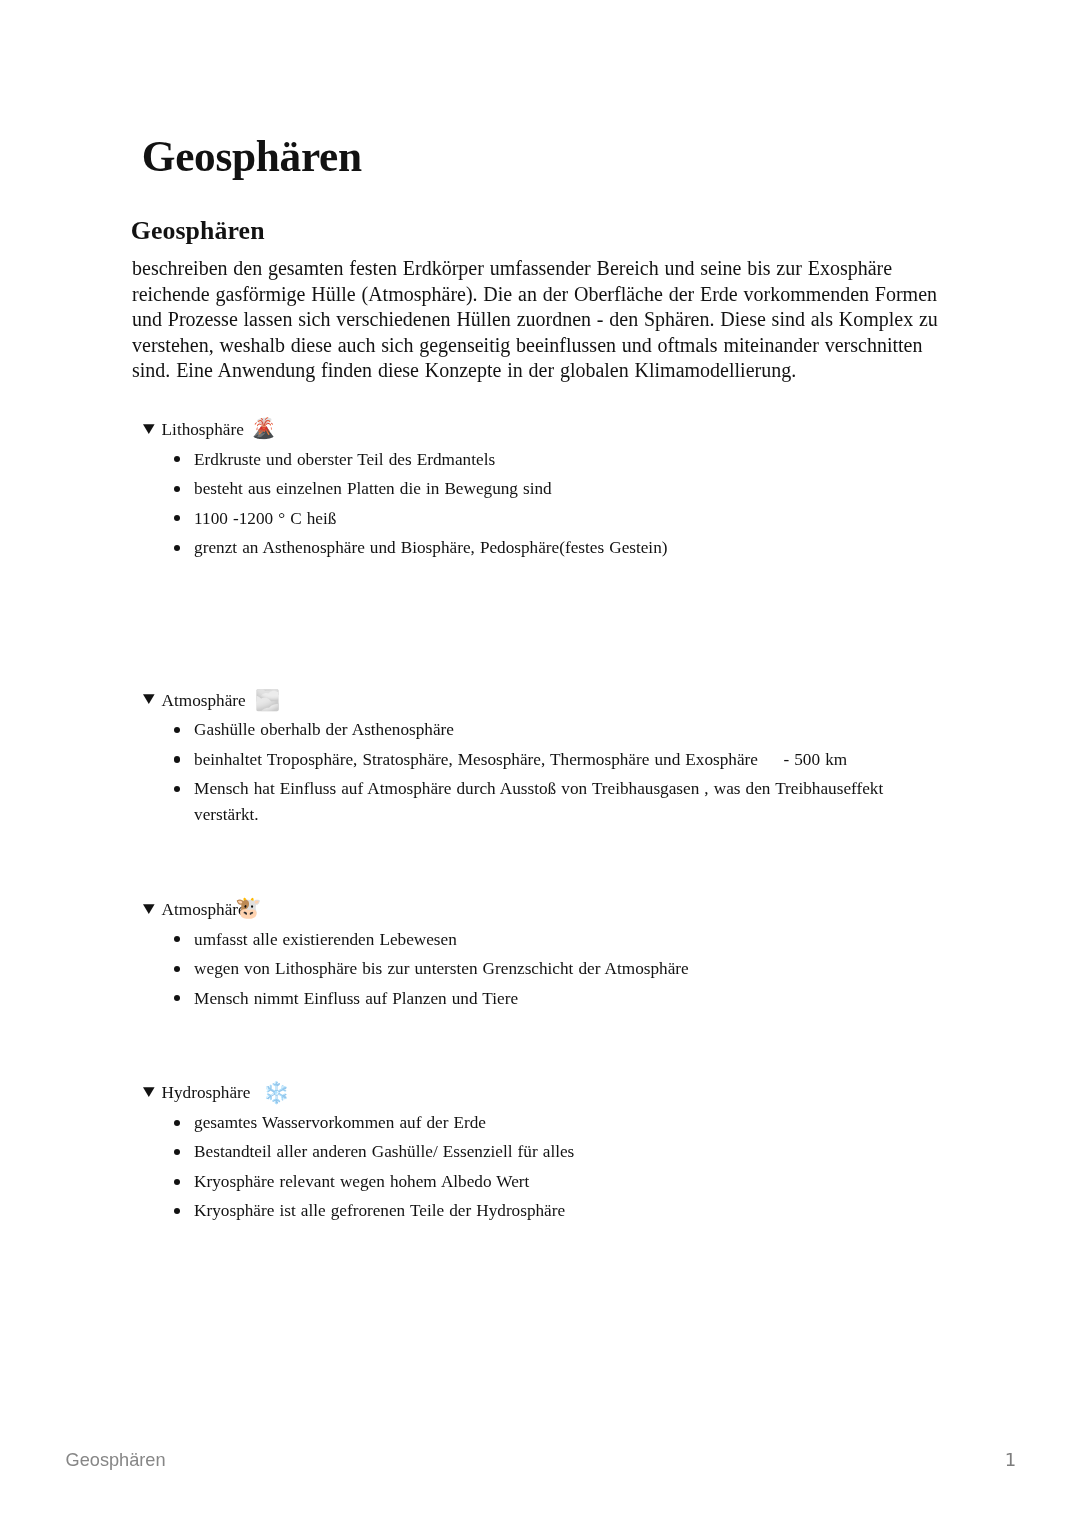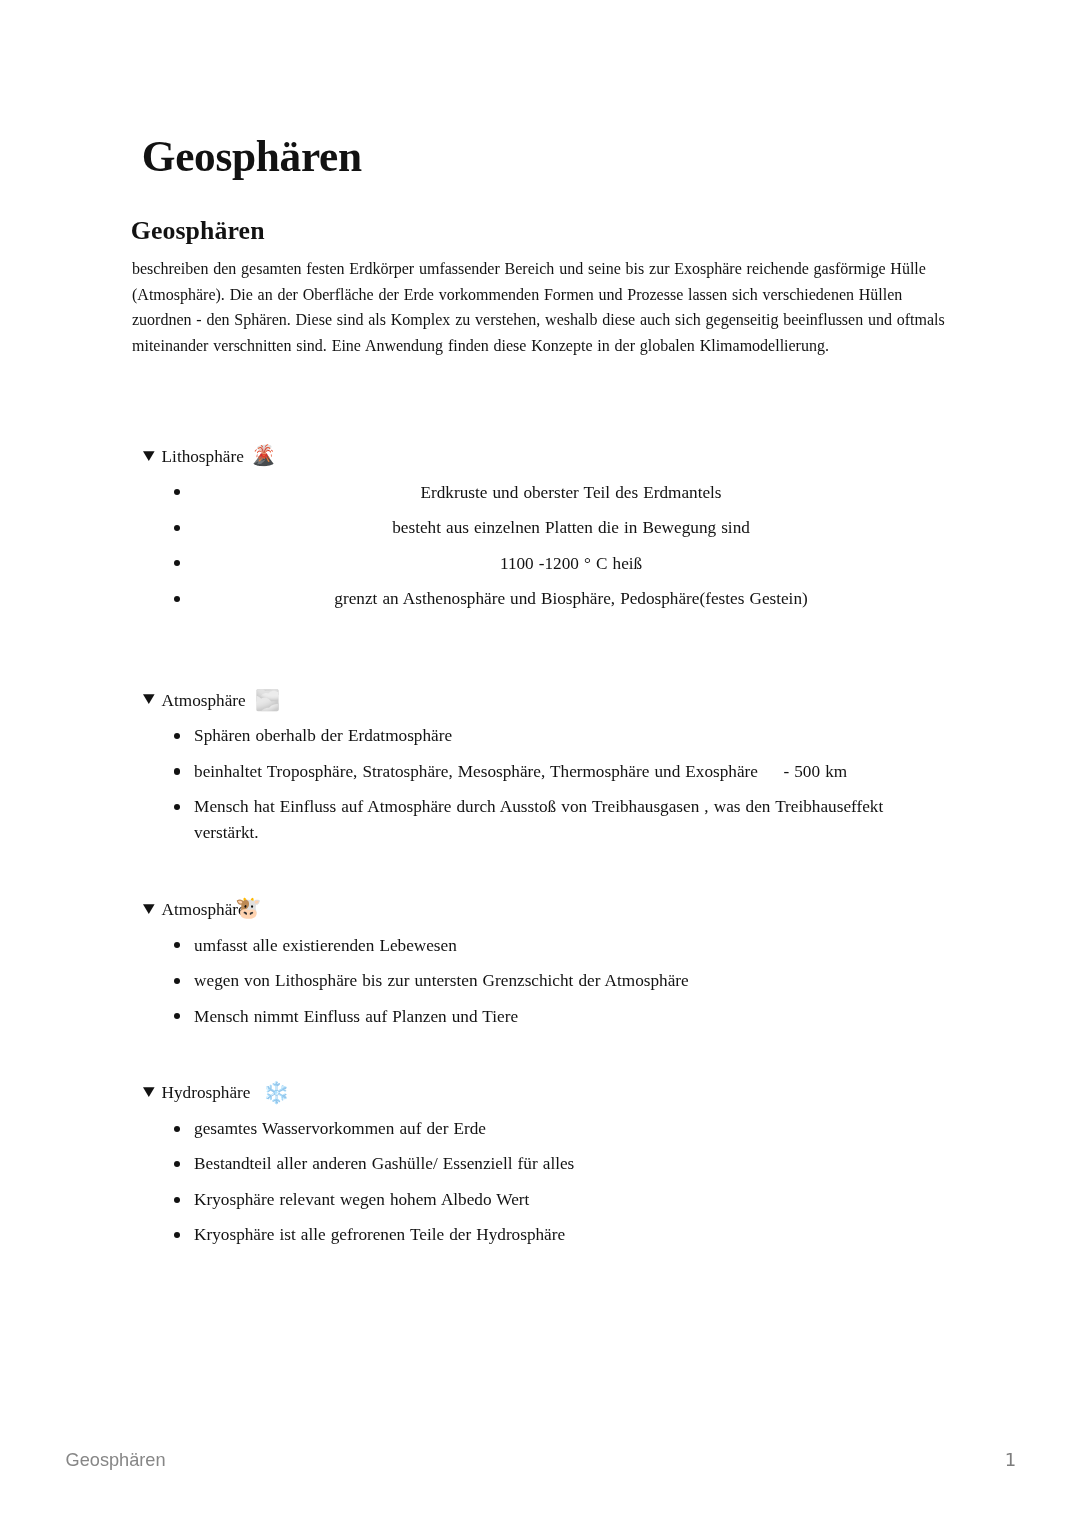--- a/index.html
+++ b/index.html
@@ -10,51 +10,51 @@
   .doc{position:absolute;left:132px;top:0;width:816px;
        font-family:"Liberation Serif",serif;color:#121212;transform:translateZ(0);}
 
   .doc-title{position:absolute;left:9.8px;top:133.0px;margin:0;
     font-size:43.3px;font-weight:700;line-height:46px;letter-spacing:-0.3px;white-space:nowrap;}
 
   .sec-heading{position:absolute;left:-1.26px;top:216.45px;margin:0;
     font-size:25.8px;font-weight:700;line-height:30px;letter-spacing:0.1px;white-space:nowrap;}
 
   .intro{position:absolute;left:0px;top:256px;width:816px;margin:0;
-    font-size:16px;line-height:25.5px;word-spacing:0.79px;text-align:left;}
+    font-size:20px;line-height:25.5px;word-spacing:0.79px;text-align:left;}
 
   .toggle-block{position:absolute;left:0;width:816px;}
   .toggle-head{position:relative;height:25.5px;font-size:17.22px;line-height:25.5px;white-space:nowrap;}
   .tri-wrap{position:absolute;left:11.1px;top:6.6px;width:11.6px;height:10.2px;display:block;color:#121212;}
   .tri-icon{display:block;width:100%;height:100%;}
   .toggle-label{position:absolute;left:29.6px;top:0;display:block;}
   .toggle-emoji{position:absolute;font-size:20px;line-height:25.5px;display:block;}
 
   ul.bullets{list-style:none;margin:0;padding:0;position:relative;}
   ul.bullets li{position:relative;font-size:17.22px;line-height:25.5px;word-spacing:0.79px;
-      margin:10px 0 0 0;padding:0 0 0 62.1px;}
+      margin:4px 0 0 0;padding:0 0 0 62.1px;}
   ul.bullets li .dot{position:absolute;left:42.2px;top:0;width:6.1px;height:6.1px;border-radius:50%;
       background:#121212;margin-top:9.9px;}
 
   .footer{position:absolute;left:0;top:1451px;width:1080px;height:22px;transform:translateZ(0);}
   .footer-title{position:absolute;left:65.5px;top:-2.5px;font-family:"Liberation Sans",sans-serif;
       font-size:18.2px;line-height:22px;color:#868686;white-space:nowrap;}
   .footer-page{position:absolute;left:1004.8px;top:-2.0px;font-family:"DejaVu Sans",sans-serif;
       font-size:18px;line-height:22px;color:#7d7d7d;}
 </style>
 </head>
 <body>
 
 <div class="page">
   <div class="doc">
     <h1 class="doc-title">Geosphären</h1>
     <h2 class="sec-heading">Geosphären</h2>
     <p class="intro">beschreiben den gesamten festen Erdkörper umfassender Bereich und seine bis zur Exosphäre reichende gasförmige Hülle (Atmosphäre). Die an der Oberfläche der Erde vorkommenden Formen und Prozesse lassen sich verschiedenen Hüllen zuordnen - den Sphären. Diese sind als Komplex zu verstehen, weshalb diese auch sich gegenseitig beeinflussen und oftmals miteinander verschnitten sind. Eine Anwendung finden diese Konzepte in der globalen Klimamodellierung.</p>
     <div id="toggles">
-        <div class="toggle-block" style="top: 444px; text-align: center;">
+        <div class="toggle-block" style="top: 417px;">
           <div class="toggle-head">
             <span class="tri-wrap">
               <svg class="tri-icon" viewBox="0 0 12 10">
                 <path d="M0 0 H12 L6 10 Z" fill="currentColor"></path>
               </svg>
             </span>
             <span class="toggle-label">Lithosphäre</span>
             <span class="toggle-emoji" style="left:119.6px;top:-1.2px;font-size:20px">🌋</span>
           </div>
           <ul class="bullets">
@@ -68,21 +68,21 @@
           <div class="toggle-head">
             <span class="tri-wrap">
               <svg class="tri-icon" viewBox="0 0 12 10">
                 <path d="M0 0 H12 L6 10 Z" fill="currentColor"></path>
               </svg>
             </span>
             <span class="toggle-label">Atmosphäre</span>
             <span class="toggle-emoji" style="left:123px;top:0px;font-size:20px;filter:grayscale(1) brightness(0.965) saturate(0)">🌫️</span>
           </div>
           <ul class="bullets">
-            <li><span class="dot"></span><span class="li-text">Sphären oberhalb der Erdatmosphäre</span></li>
+            <li><span class="dot"></span><span class="li-text">Gashülle oberhalb der Asthenosphäre</span></li>
             <li><span class="dot"></span><span class="li-text">beinhaltet Troposphäre, Stratosphäre, Mesosphäre, Thermosphäre und Exosphäre&nbsp;&nbsp;&nbsp;&nbsp;&nbsp;- 500 km</span></li>
             <li><span class="dot"></span><span class="li-text">Mensch hat Einfluss auf Atmosphäre durch Ausstoß von Treibhausgasen , was den Treibhauseffekt verstärkt.</span></li>
           </ul>
         </div>
         <div class="toggle-block" style="top: 897px;">
           <div class="toggle-head">
             <span class="tri-wrap">
               <svg class="tri-icon" viewBox="0 0 12 10">
                 <path d="M0 0 H12 L6 10 Z" fill="currentColor"></path>
               </svg>

